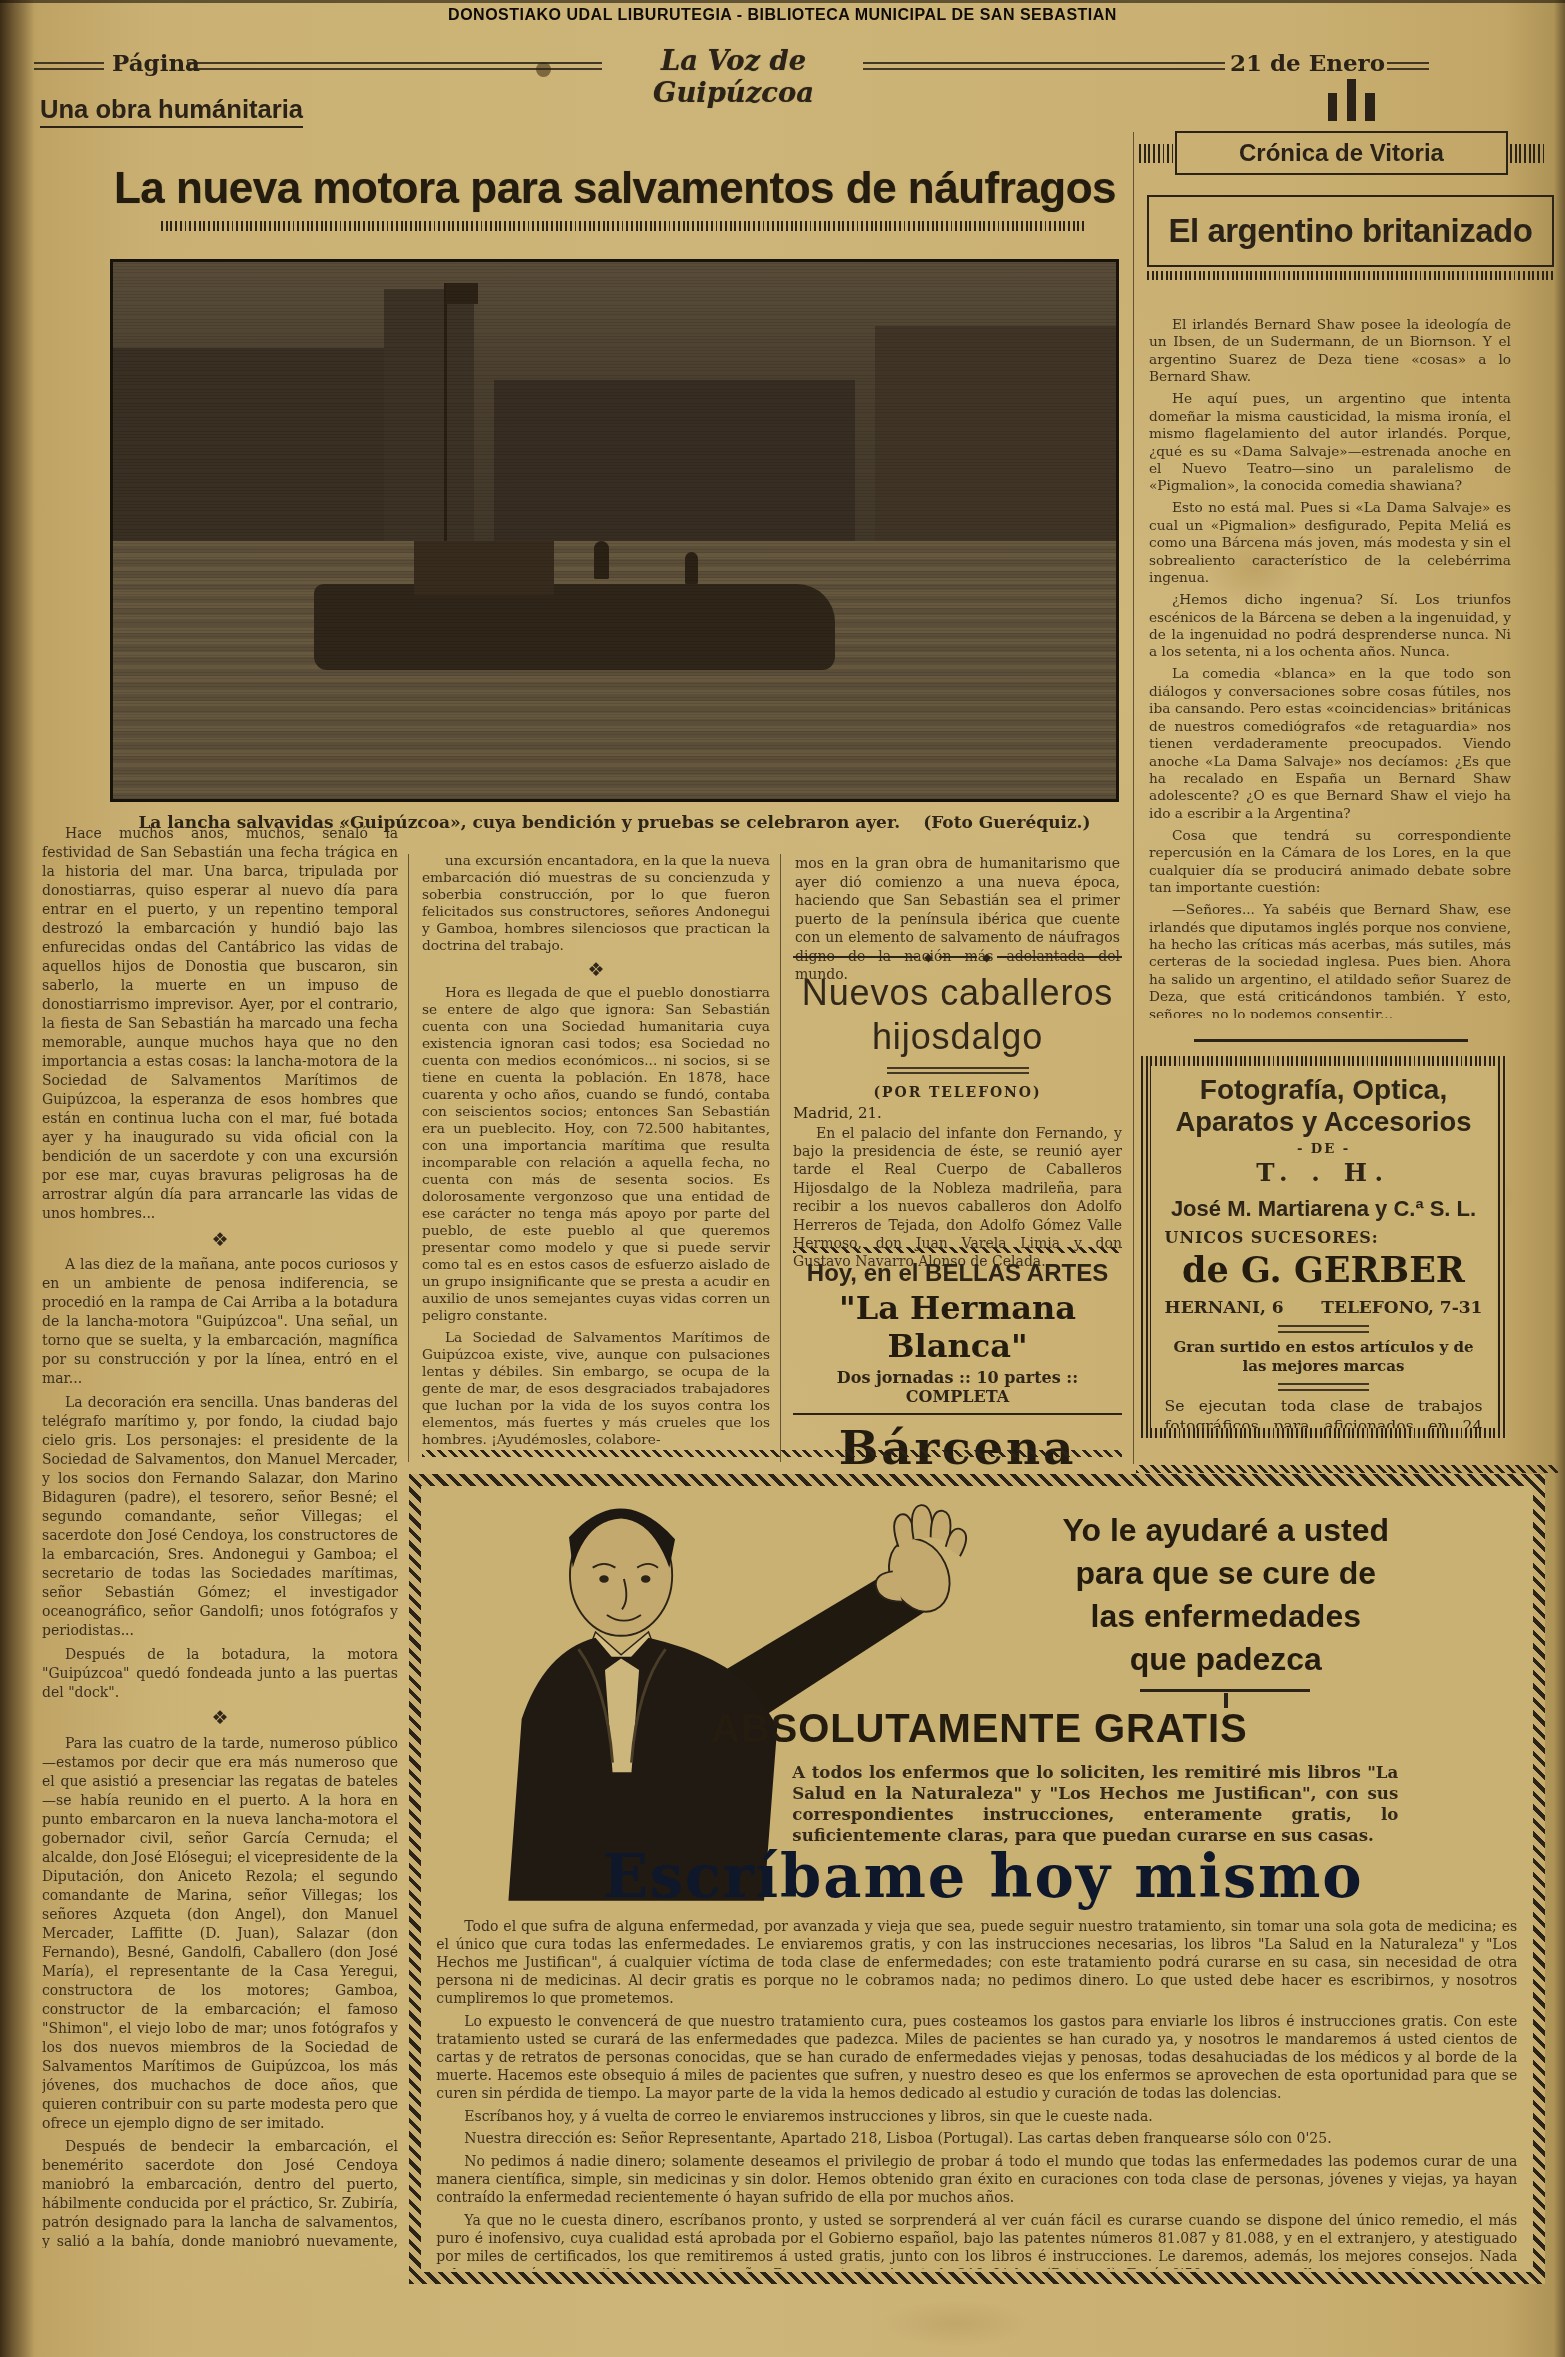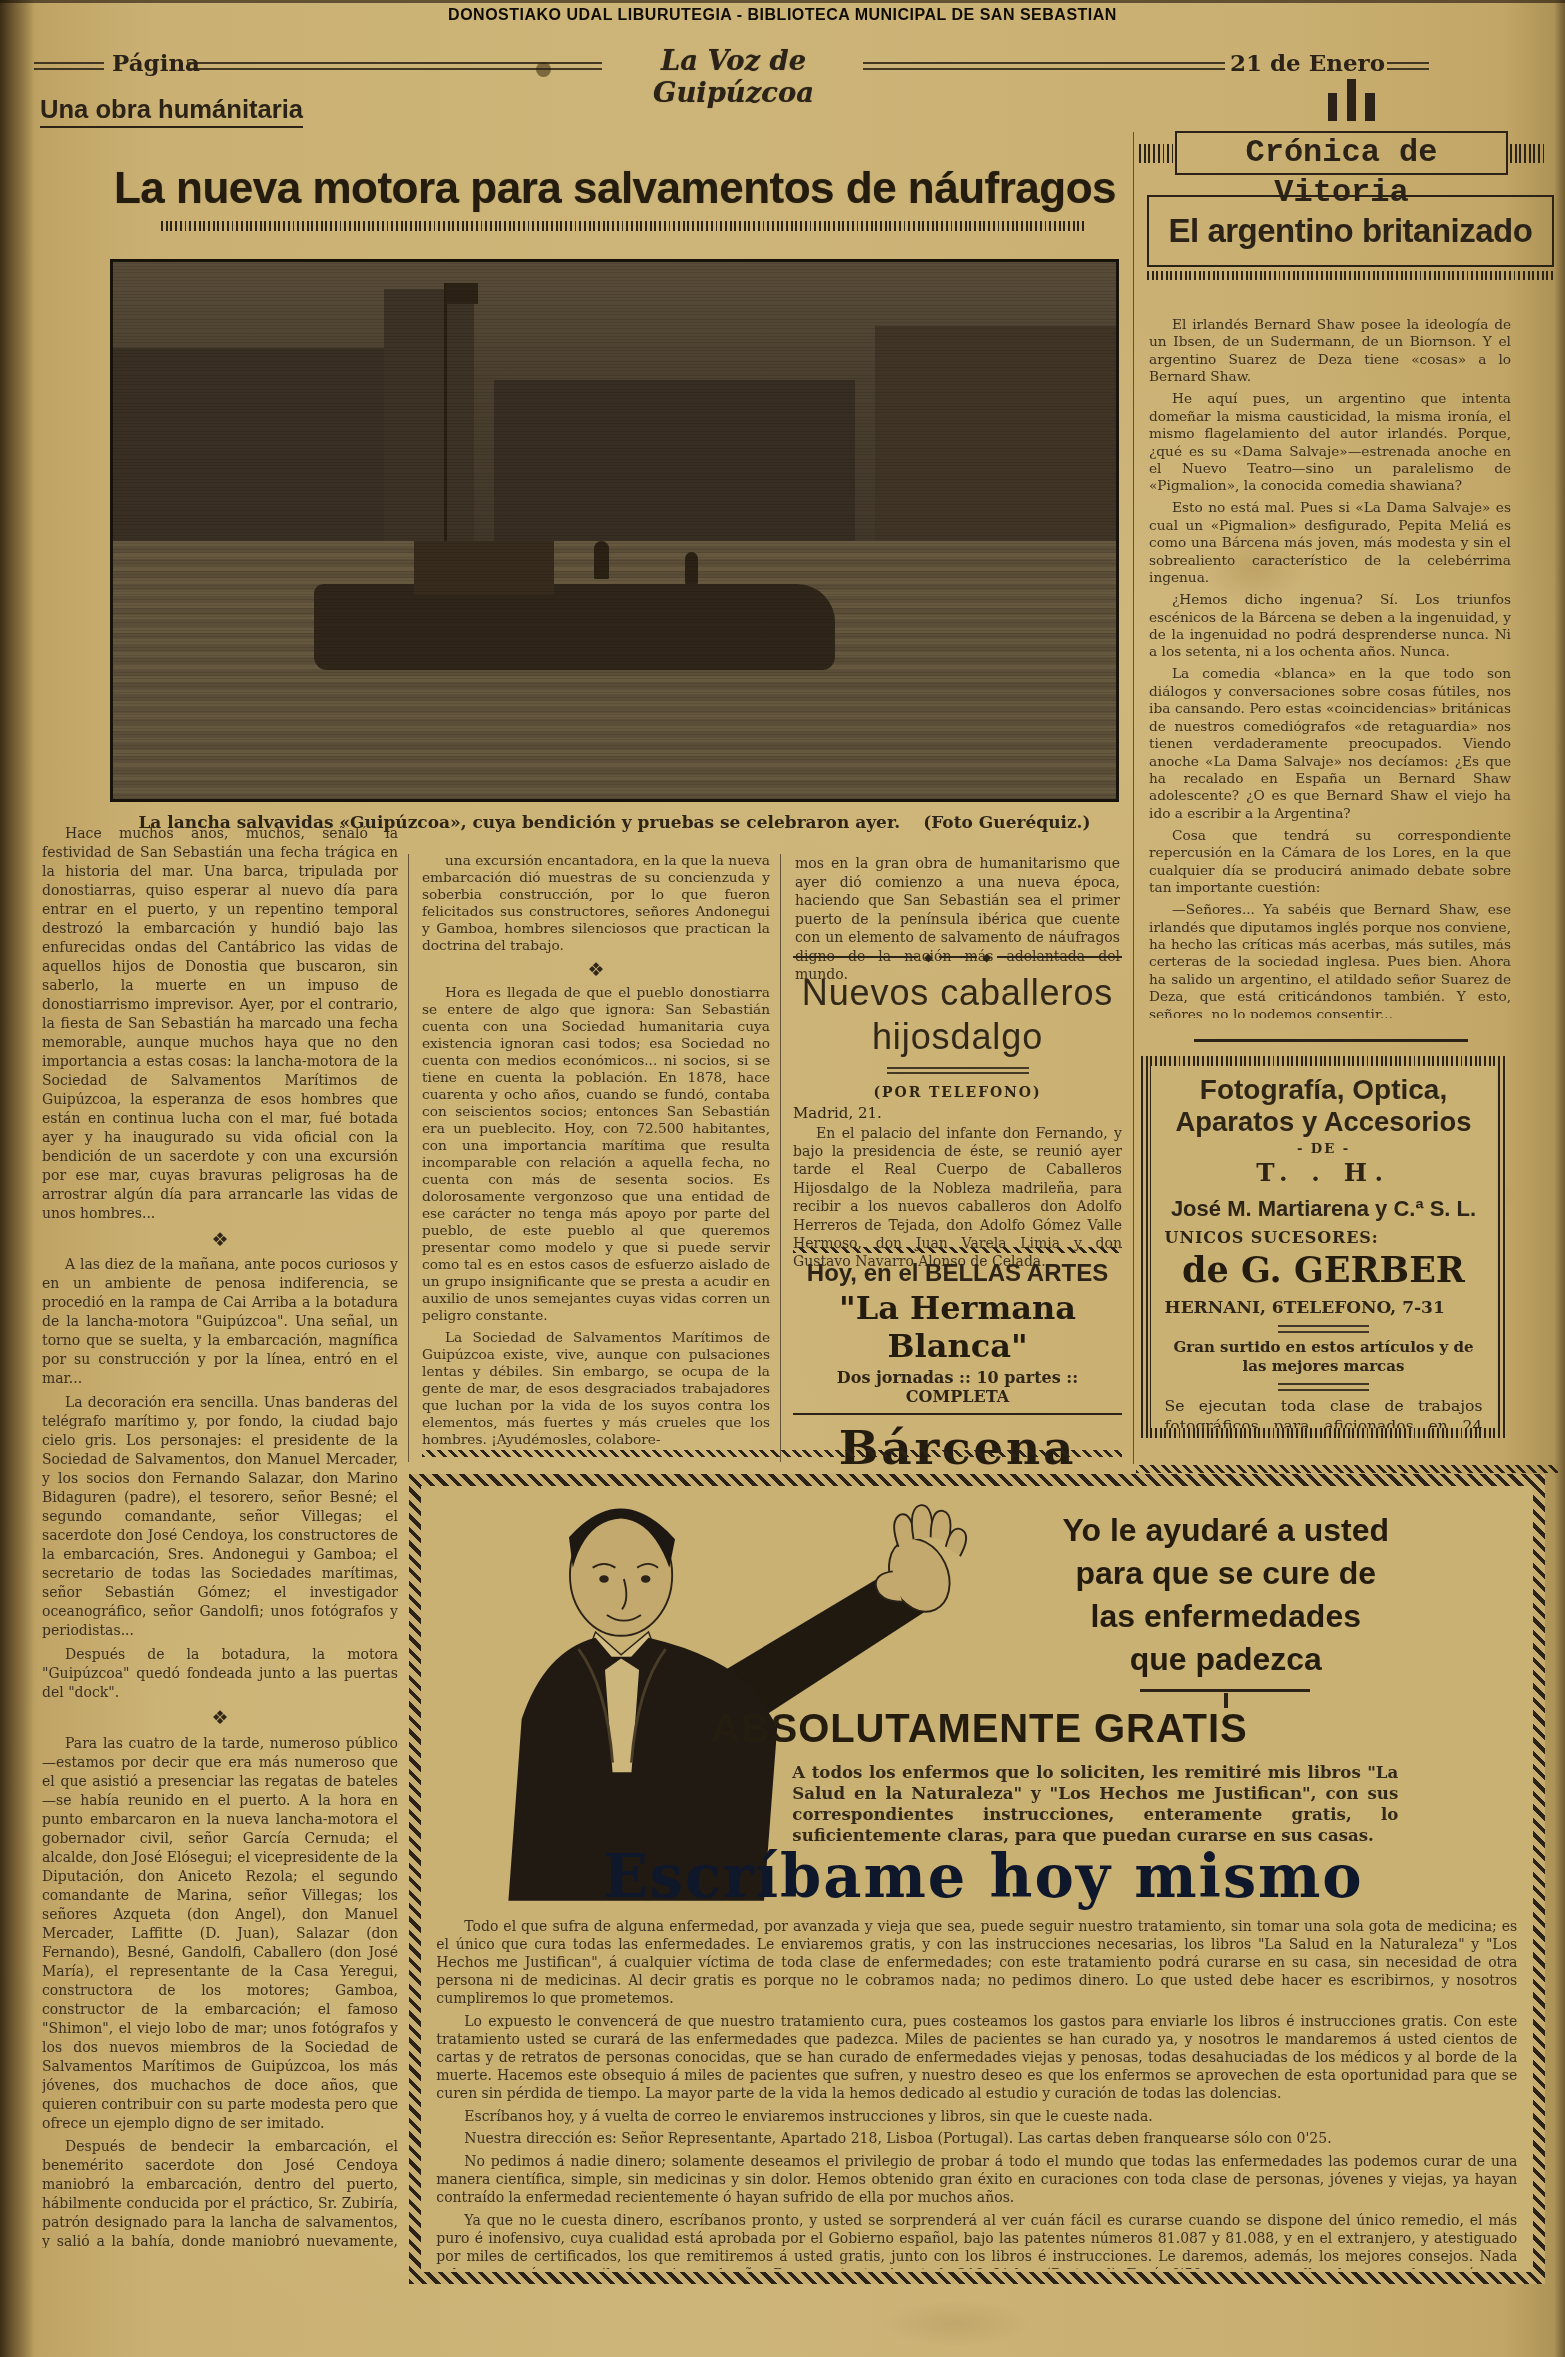--- a/index.html
+++ b/index.html
@@ -55,21 +55,21 @@
   <div class="abs dbl-rule" style="left:863px;top:62px;width:362px;"></div>
   <div class="abs serif" style="left:1230px;top:49px;font-size:23px;font-weight:bold;">21 de Enero</div>
   <div class="abs dbl-rule" style="left:1387px;top:62px;width:42px;"></div>
 
   <div class="abs sans" style="left:40px;top:95px;font-size:25.6px;font-weight:800;border-bottom:2.8px solid #2b2317;padding-bottom:1.9px;">Una obra humánitaria</div>
 
   <div class="abs" style="left:1323px;top:79px;">
     <span class="ornbar" style="width:9.5px;height:28px;margin:0 4.7px;"></span><span class="ornbar" style="width:9.5px;height:42px;margin:0 4.7px;"></span><span class="ornbar" style="width:9.5px;height:28px;margin:0 4.7px;"></span>
   </div>
   <div class="abs hatch-h" style="left:1139px;top:144px;width:34px;height:19px;"></div>
-  <div class="abs box-frame sans ctr" style="left:1175px;top:131px;width:333px;height:44px;font-size:32px;font-weight:700;line-height:40px;font-family:Liberation Mono, monospace;">Crónica de Vitoria</div>
+  <div class="abs box-frame sans ctr" style="left:1175px;top:131px;width:333px;height:44px;font-size:24px;font-weight:700;line-height:40px;">Crónica de Vitoria</div>
   <div class="abs hatch-h" style="left:1510px;top:144px;width:34px;height:19px;"></div>
 
   <div class="abs box-frame sans ctr" style="left:1147px;top:195px;width:407px;height:72px;font-size:33px;font-weight:800;line-height:68px;letter-spacing:-0.5px;">El argentino britanizado</div>
   <div class="abs hatch-h" style="left:1147px;top:271px;width:407px;height:8.5px;"></div>
   <div class="abs" style="left:1295px;top:284px;">
     <span class="ornbar hatch-v" style="width:15px;height:44px;margin:0 6.6px;background-color:transparent;"></span><span class="ornbar hatch-v" style="width:15px;height:53px;margin:0 6.6px;background-color:transparent;"></span><span class="ornbar hatch-v" style="width:15px;height:44px;margin:0 6.6px;background-color:transparent;"></span>
   </div>
 
   <div class="abs sans ctr" style="left:104px;top:163px;width:1022px;font-size:44px;font-weight:700;color:#241c0f;letter-spacing:-0.5px;text-shadow:0 0 0.9px rgba(36,28,15,.5);">La nueva motora para salvamentos de náufragos</div>
   <div class="abs hatch-h" style="left:161px;top:221px;width:924px;height:9.5px;"></div>
@@ -161,21 +161,21 @@
 
   <div class="abs tickframe" style="left:1141px;top:1056px;width:365px;height:382px;box-sizing:border-box;padding:10.4px;">
     <div class="paperfill" style="width:100%;height:100%;box-sizing:border-box;padding:7.6px 13.2px;overflow:hidden;color:#2e2517;">
       <div class="sans ctr" style="font-size:28px;font-weight:800;">Fotografía, Optica,</div>
       <div class="sans ctr" style="font-size:27.4px;font-weight:800;">Aparatos y Accesorios</div>
       <div class="serif ctr" style="font-size:13.2px;font-weight:bold;letter-spacing:1.9px;margin-top:2.8px;">- DE -</div>
       <div class="serif ctr" style="font-size:24.6px;font-weight:800;letter-spacing:7.6px;margin-top:1.9px;">T. . H.</div>
       <div class="sans ctr" style="font-size:22px;font-weight:700;margin-top:9px;">José M. Martiarena y C.ª S. L.</div>
       <div class="serif" style="font-size:16px;font-weight:bold;letter-spacing:0.9px;margin-top:6px;">UNICOS SUCESORES:</div>
       <div class="serif ctr" style="font-size:35px;font-weight:800;margin-top:1.9px;color:#241c0f;">de G. GERBER</div>
-      <div style="display:flex;justify-content:flex-start;margin-top:7.6px;">
+      <div style="display:flex;justify-content:space-between;margin-top:7.6px;">
         <span class="serif" style="font-size:17px;font-weight:bold;">HERNANI, 6</span>
         <span class="serif" style="font-size:17px;font-weight:bold;">TELEFONO, 7-31</span>
       </div>
       <div class="dbl-rule" style="width:91px;margin:7.6px auto 5.7px auto;"></div>
       <div class="serif ctr" style="font-size:15px;font-weight:bold;line-height:19px;">Gran surtido en estos artículos y de las mejores marcas</div>
       <div class="dbl-rule" style="width:91px;margin:6.6px auto 5.7px auto;"></div>
       <div class="serif just" style="font-size:15.6px;line-height:20px;">Se ejecutan toda clase de trabajos fotográficos para aficionados en 24 horas</div>
     </div>
   </div>
   <div class="abs hatch-d" style="left:1136px;top:1465px;width:422px;height:7.6px;"></div>

